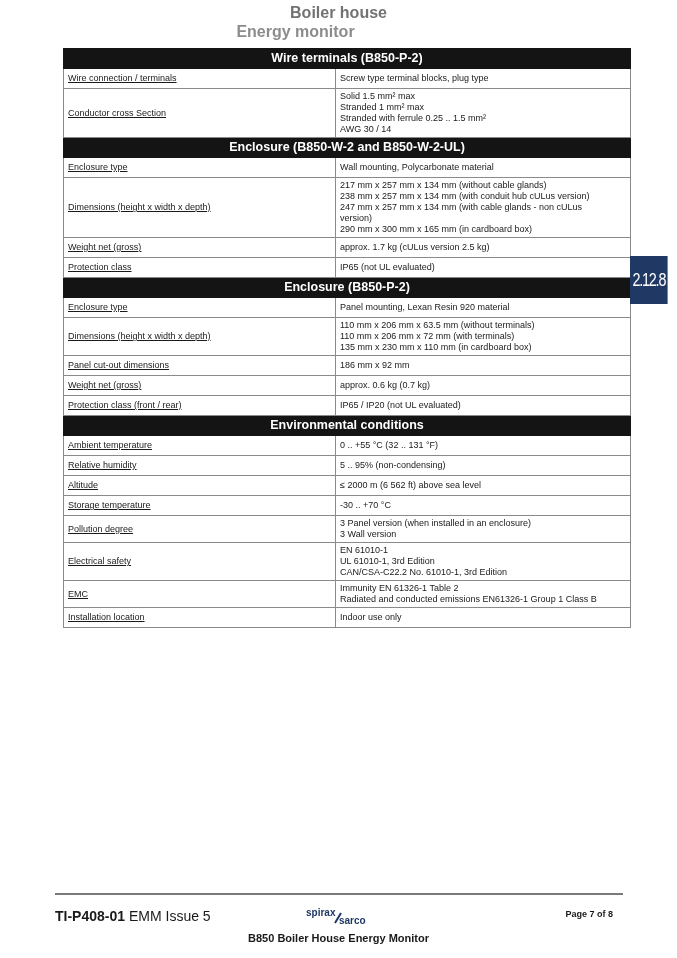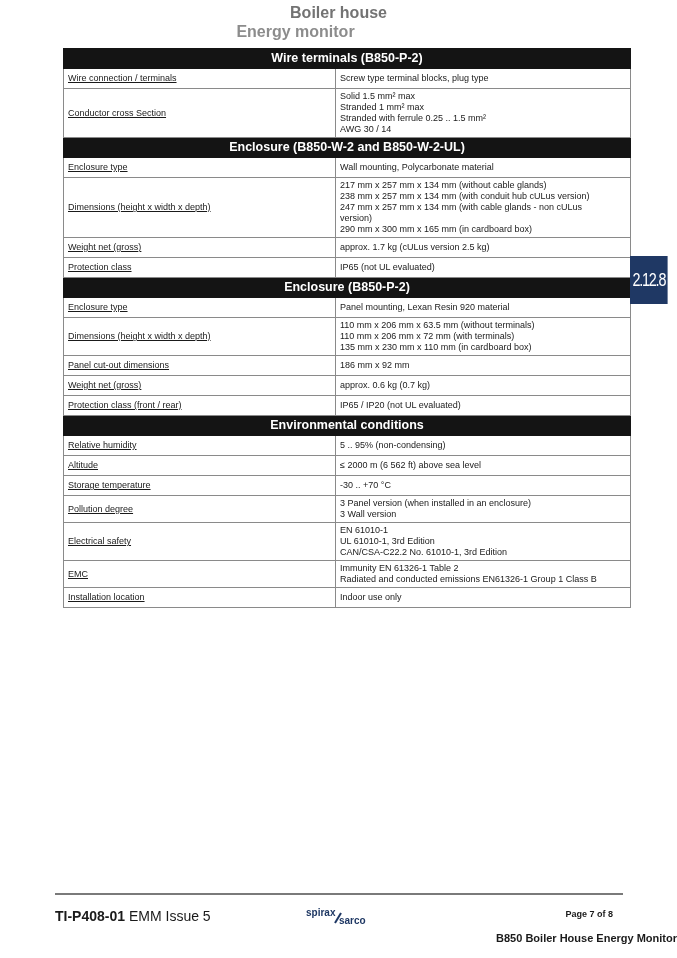--- a/index.html
+++ b/index.html
@@ -10,21 +10,21 @@
   table.spec td { border:1px solid #8a8a8a; padding:2px 4px; vertical-align:middle; line-height:11px; }
   table.spec td.label { width:263px;text-decoration:underline; }
   table.spec tr.sec td { background:#141414; color:#ffffff; font-weight:bold; font-size:12.5px; text-align:center; height:17px; padding:1px 4px; border-color:#141414; }
   .r20 td { height:15px; }
   .tab { position:absolute; top:256px; left:630px; width:47px; height:48px; background:#1f3864; color:#fff; display:flex; align-items:center; justify-content:center; font-size:18px; font-family:"Liberation Sans", sans-serif; letter-spacing:-1.5px; transform:scaleX(0.8); transform-origin:left; }
   .foot-rule { position:absolute; top:893px; left:55px; width:568px; height:2px; background:#7a7a7a; }
   .foot-left { position:absolute; top:908px; left:55px; font-size:14px; }
   .foot-left b { font-weight:bold; }
   .foot-right { position:absolute; top:909px; right:64px; font-size:9px; font-weight:bold; }
   .logo { position:absolute; top:906px; left:306px; width:70px; height:20px; }
-  .foot-title { position:absolute; top:932px; left:0; width:677px; text-align:right; font-size:11px; font-weight:bold; }
+  .foot-title { position:absolute; top:932px; left:0; width:677px; text-align:center; font-size:11px; font-weight:bold; }
 </style>
 </head>
 <body>
 
 <div class="title1">Boiler house</div>
 <div class="title2">Energy monitor</div>
 
 <table class="spec">
   <tbody id="spec-body">
       <tr class="sec">
@@ -108,20 +108,26 @@
       <tr class="r20">
         <td class="label">Protection class (front / rear)</td>
         <td>
           <div>IP65 / IP20 (not UL evaluated)</div>
         </td>
       </tr>
       <tr class="sec">
         <td colspan="2">Environmental conditions</td>
       </tr>
       <tr class="r20">
+        <td class="label">Ambient temperature</td>
+        <td>
+          <div>0 .. +55  °C (32 .. 131 °F)</div>
+        </td>
+      </tr>
+      <tr class="r20">
         <td class="label">Relative humidity</td>
         <td>
           <div>5 .. 95% (non-condensing)</div>
         </td>
       </tr>
       <tr class="r20">
         <td class="label">Altitude</td>
         <td>
           <div>≤ 2000 m (6 562 ft) above sea level</div>
         </td>

